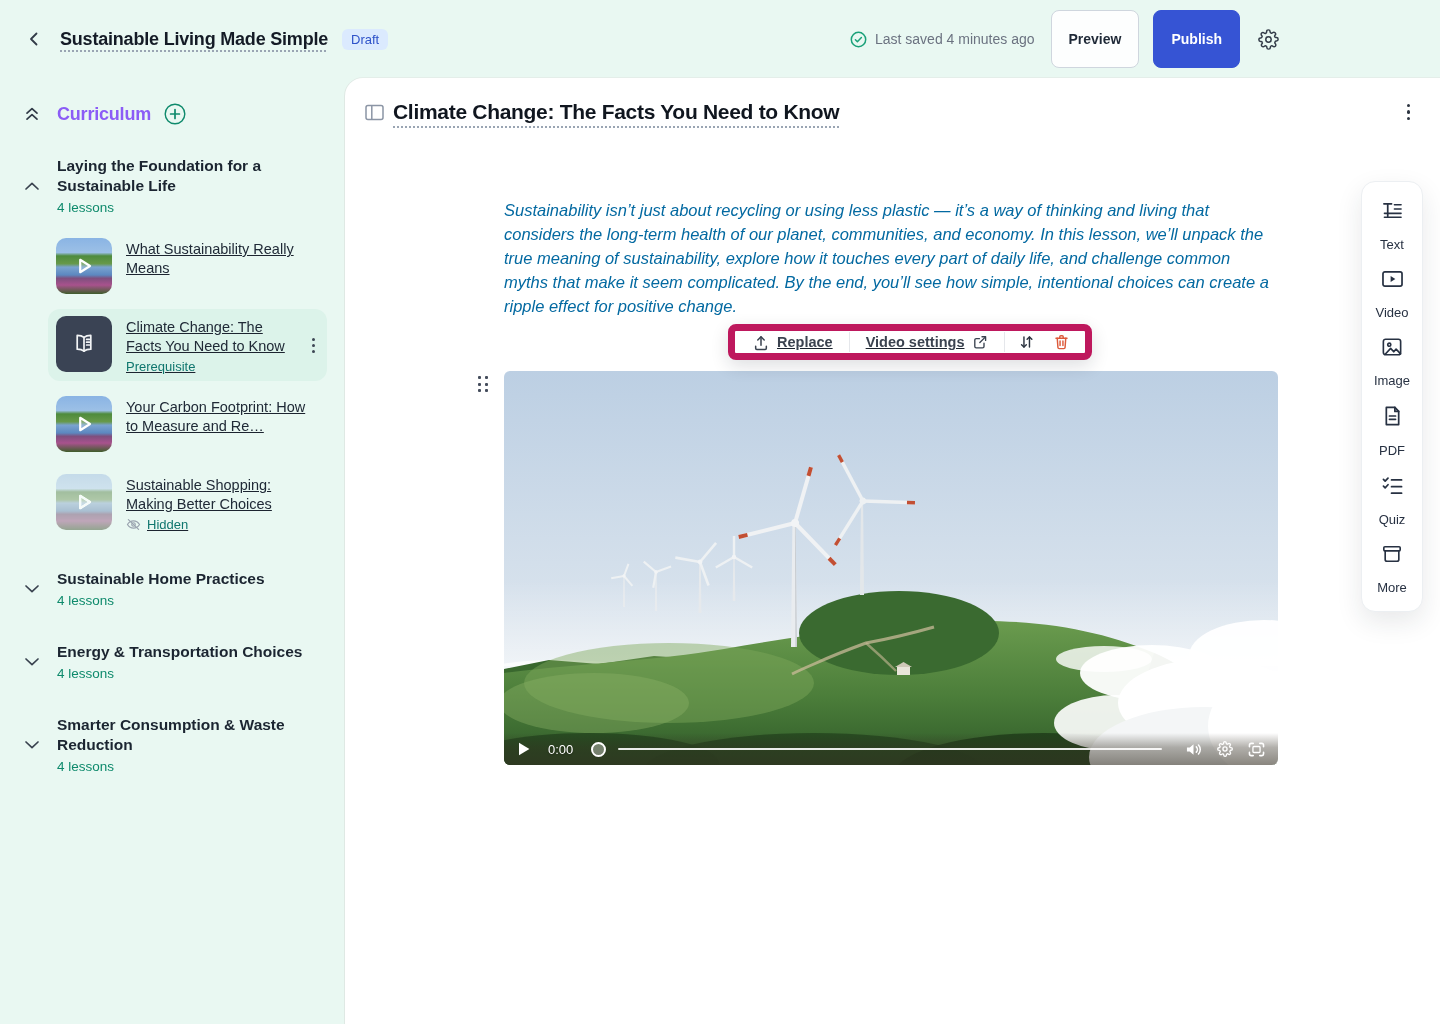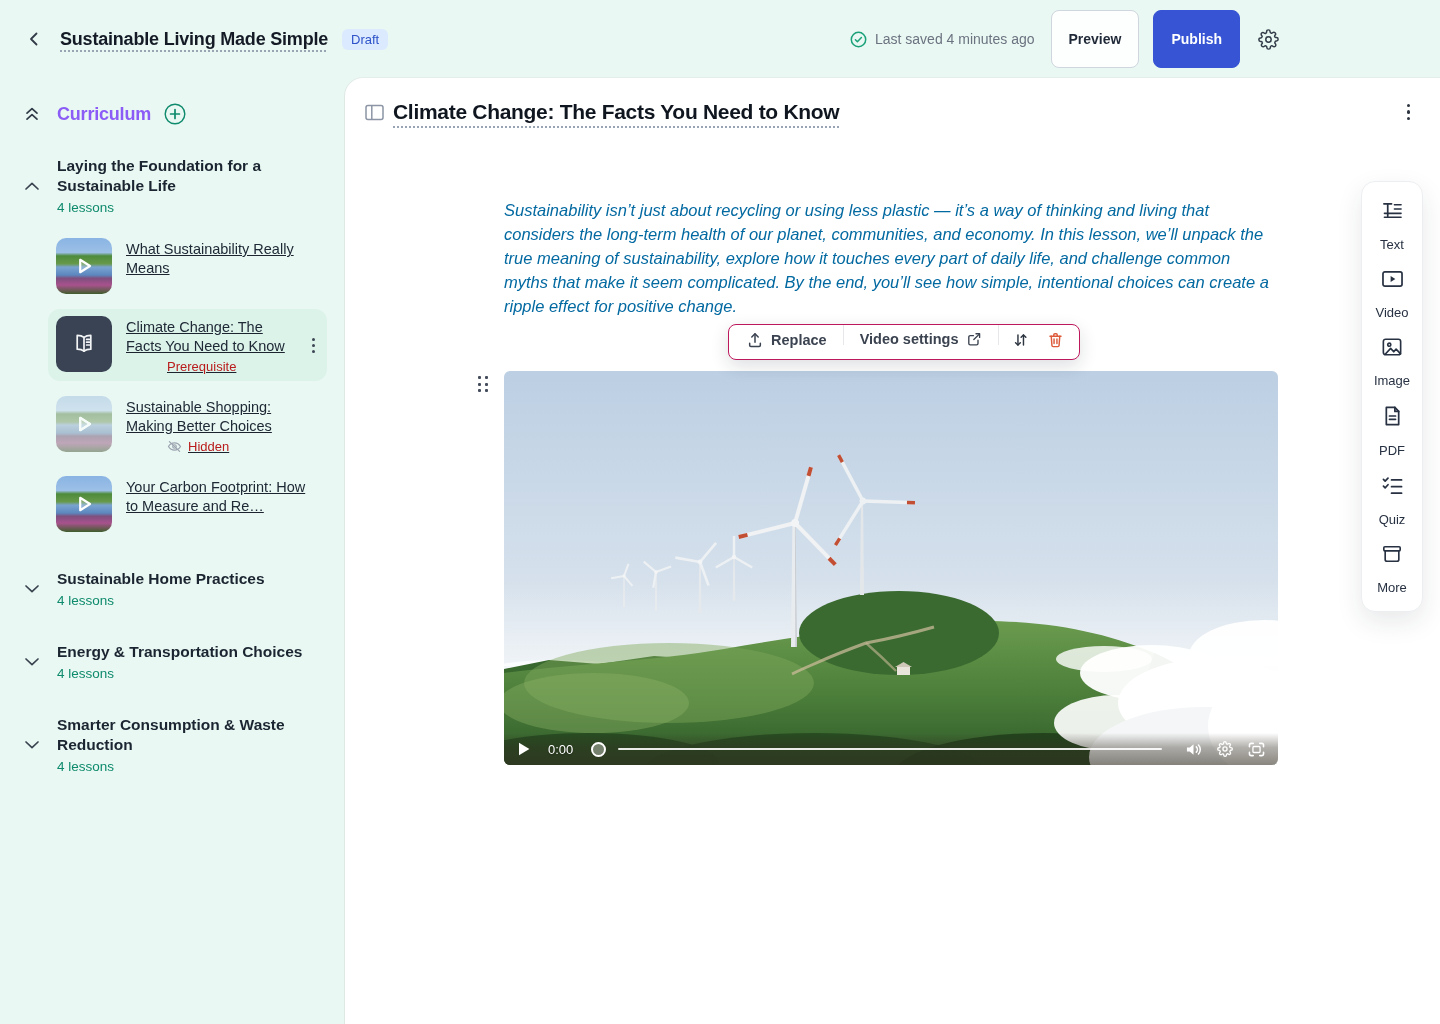--- a/index.html
+++ b/index.html
@@ -54,21 +54,21 @@
     width:56px; height:56px; border-radius:10px; flex:none; position:relative; overflow:hidden;
     background:
       linear-gradient(180deg,#8ab4e4 0%, #9cc0e6 26%, #4e8b3c 32%, #67994a 46%,
         #7aa3cf 52%, #5c88c0 66%, #7e4f7e 72%, #a8528d 84%, #3f5e2c 100%);
   }
   .thumb.dim { opacity:.55; filter:saturate(.6) brightness(1.1); }
   .thumb .play-ov { position:absolute; inset:0; display:flex; align-items:center; justify-content:center; }
   .tile-book { width:56px; height:56px; border-radius:10px; flex:none; background:#3a4354; display:flex; align-items:center; justify-content:center; }
   .lesson-text { padding-top:2px; min-width:0; }
   .lesson-title { font-size:14.5px; font-weight:500; line-height:19px; color:#202a37; }
-  .lesson-sub { font-size:13px; color:#b91c1c; margin-top:3px; display:flex; align-items:center; gap:6px;margin-left:41px; }
+  .lesson-sub { font-size:13px; color:#0f766e; margin-top:3px; display:flex; align-items:center; gap:6px; }
   .kebab-v { margin-left:auto; align-self:center; display:flex; flex-direction:column; gap:3px; padding:4px; background:none; border:none; cursor:pointer; }
   .kebab-v i { width:3px; height:3px; border-radius:50%; background:#3d4654; }
 
   
   .main-card {
     position:absolute; left:345px; top:78px; right:0; bottom:0;
     background:#fff; border-top-left-radius:18px;
     box-shadow:-1px 0 0 #dfe9e4, 0 -1px 0 #e4eee9;
   }
   .main-header { position:absolute; left:17px; top:20px; right:26px; height:28px; display:flex; align-items:center; }
@@ -79,23 +79,23 @@
   }
   .main-kebab { margin-left:auto; display:flex; flex-direction:column; gap:3px; padding:4px; background:none; border:none; cursor:pointer; }
   .main-kebab i { width:3.5px; height:3.5px; border-radius:50%; background:#2c3440; }
 
   .content { position:absolute; left:159px; top:120px; width:774px; }
   .paragraph { font-size:16.5px; line-height:24px; color:#0369a1; cursor:text;font-style:italic; }
 
   
   .block-toolbar {
     position:absolute; left:383px; top:246px; height:36px;
-    background:#fff; border:1px solid #be185d; border-radius:8px;
+    background:#fff; border:7px solid #be185d; border-radius:8px;
     box-shadow:0 6px 18px rgba(20,30,45,.14);
-    display:flex; align-items:flex-start; padding:0 6px; z-index:5;
+    display:flex; align-items:center; padding:0 6px; z-index:5;text-decoration:underline;
   }
   .bt-btn {
     display:flex; align-items:center; gap:8px; background:none; border:none; cursor:pointer;
     font-family:inherit; font-size:14.5px; font-weight:600; color:#3b4350; padding:6px 12px;
   }
   .bt-sep { width:1px; height:20px; background:#e5e7eb; margin:0 4px; }
   .bt-icon-btn { background:none; border:none; cursor:pointer; padding:6px 9px; display:flex; align-items:center; }
 
   
   .drag-handle {
@@ -227,20 +227,33 @@
         </div>
         <div class="lesson-text">
           <div class="lesson-title">Climate Change: The Facts You Need to Know</div>
           <div class="lesson-sub">Prerequisite</div>
         </div>
         <button class="kebab-v">
             <i></i>
             <i></i>
             <i></i>
           </button>
+      </div>
+
+      <div class="lesson">
+        <div class="thumb">
+          <span class="play-ov">
+            <svg width="26" height="26" viewBox="0 0 26 26">
+                <path d="M9.2 6.8 19 13 9.2 19.2Z" fill="rgba(255,255,255,.2)" stroke="#fff" stroke-width="2.2" stroke-linejoin="round"></path>
+              </svg>
+          </span>
+        </div>
+        <div class="lesson-text">
+          <div class="lesson-title">Your Carbon Footprint: How to Measure and Re…</div>
+        </div>
       </div>
 
       <div class="lesson">
         <div class="thumb dim">
           <span class="play-ov">
             <svg width="26" height="26" viewBox="0 0 26 26">
                 <path d="M9.2 6.8 19 13 9.2 19.2Z" fill="rgba(255,255,255,.2)" stroke="#fff" stroke-width="2.2" stroke-linejoin="round"></path>
               </svg>
           </span>
         </div>
@@ -249,33 +262,20 @@
           <div class="lesson-sub">
             <span>
               <svg width="15" height="13" viewBox="0 0 16 14" fill="none" stroke="#9aa3af" stroke-width="1.3" stroke-linecap="round" stroke-linejoin="round">
                   <path d="M1.5 7s2.4-3.9 6.5-3.9S14.5 7 14.5 7s-2.4 3.9-6.5 3.9S1.5 7 1.5 7Z"></path>
                   <circle cx="8" cy="7" r="1.9"></circle>
                   <path d="M2.5 1.8l11 10.4"></path>
                 </svg>
             </span>
             <span>Hidden</span>
           </div>
-        </div>
-      </div>
-
-      <div class="lesson">
-        <div class="thumb">
-          <span class="play-ov">
-            <svg width="26" height="26" viewBox="0 0 26 26">
-                <path d="M9.2 6.8 19 13 9.2 19.2Z" fill="rgba(255,255,255,.2)" stroke="#fff" stroke-width="2.2" stroke-linejoin="round"></path>
-              </svg>
-          </span>
-        </div>
-        <div class="lesson-text">
-          <div class="lesson-title">Your Carbon Footprint: How to Measure and Re…</div>
         </div>
       </div>
     </div>
   </div>
 
   <div class="section" style="margin-bottom:34px;">
     <div class="section-header">
       <span class="section-chevron">
         <svg width="16" height="10" viewBox="0 0 16 10">
             <path d="M2 2l6 5.6L14 2" fill="none" stroke="#39424f" stroke-width="1.7" stroke-linecap="round" stroke-linejoin="round"></path>

